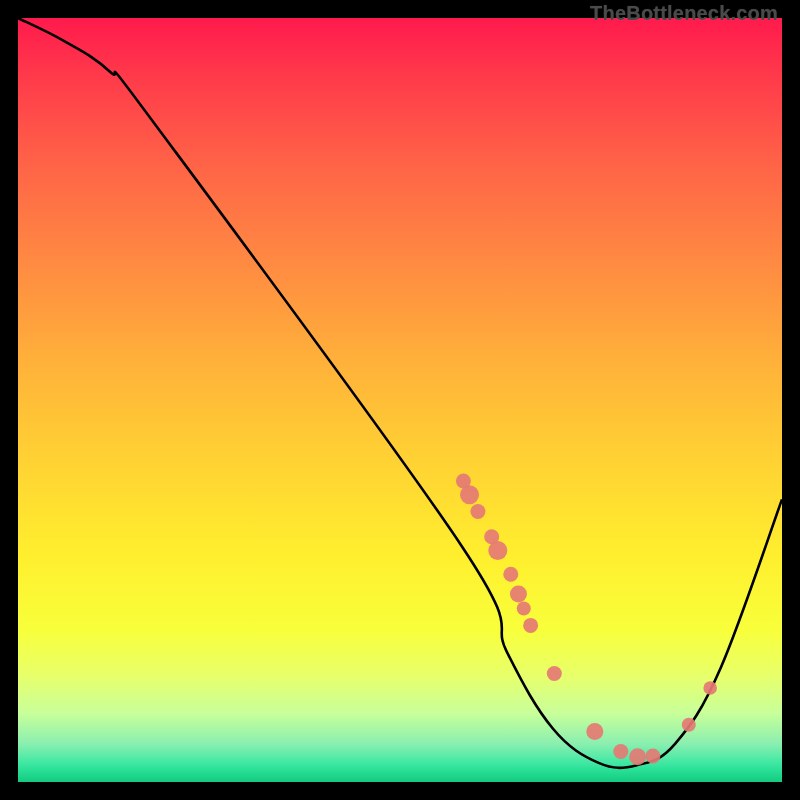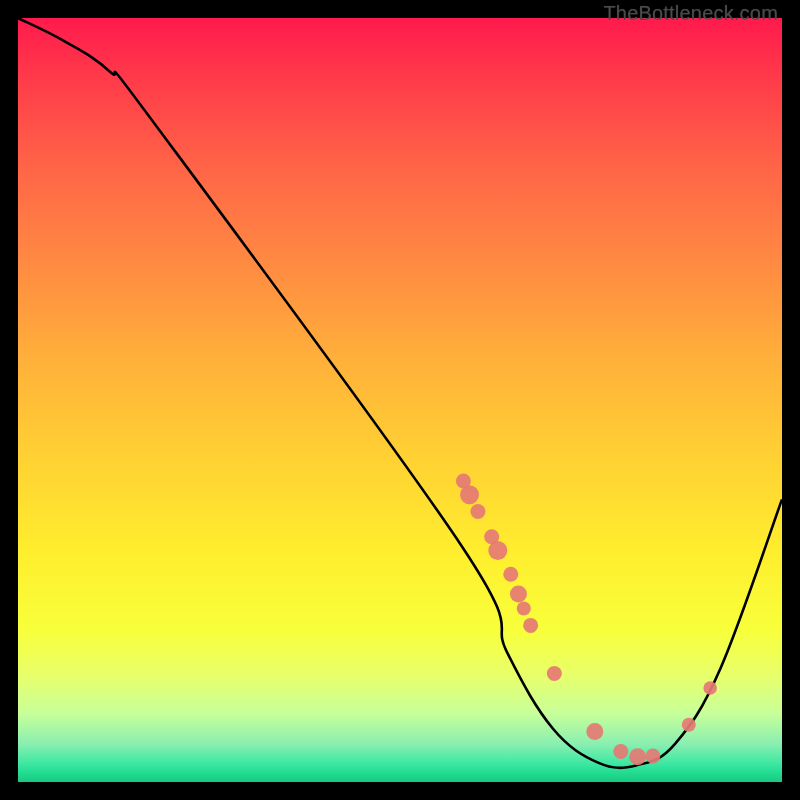--- a/index.html
+++ b/index.html
@@ -32,21 +32,21 @@
       #3fe8a3 97.5%,
       #1fd98f 99%,
       #17c97f 100%);
   }
   .watermark {
     position: absolute;
     top: 2px;
     right: 22px;
     color: #4a4a4a;
     font-size: 20px;
-    font-weight: 400;
+    font-weight: 700;
     letter-spacing: 0.2px;
     text-shadow: 0 0 1px rgba(255,255,255,0.2);
   }
   svg.plot {
     position: absolute;
     left: 18px;
     top: 18px;
     width: 764px;
     height: 764px;
     overflow: visible;

